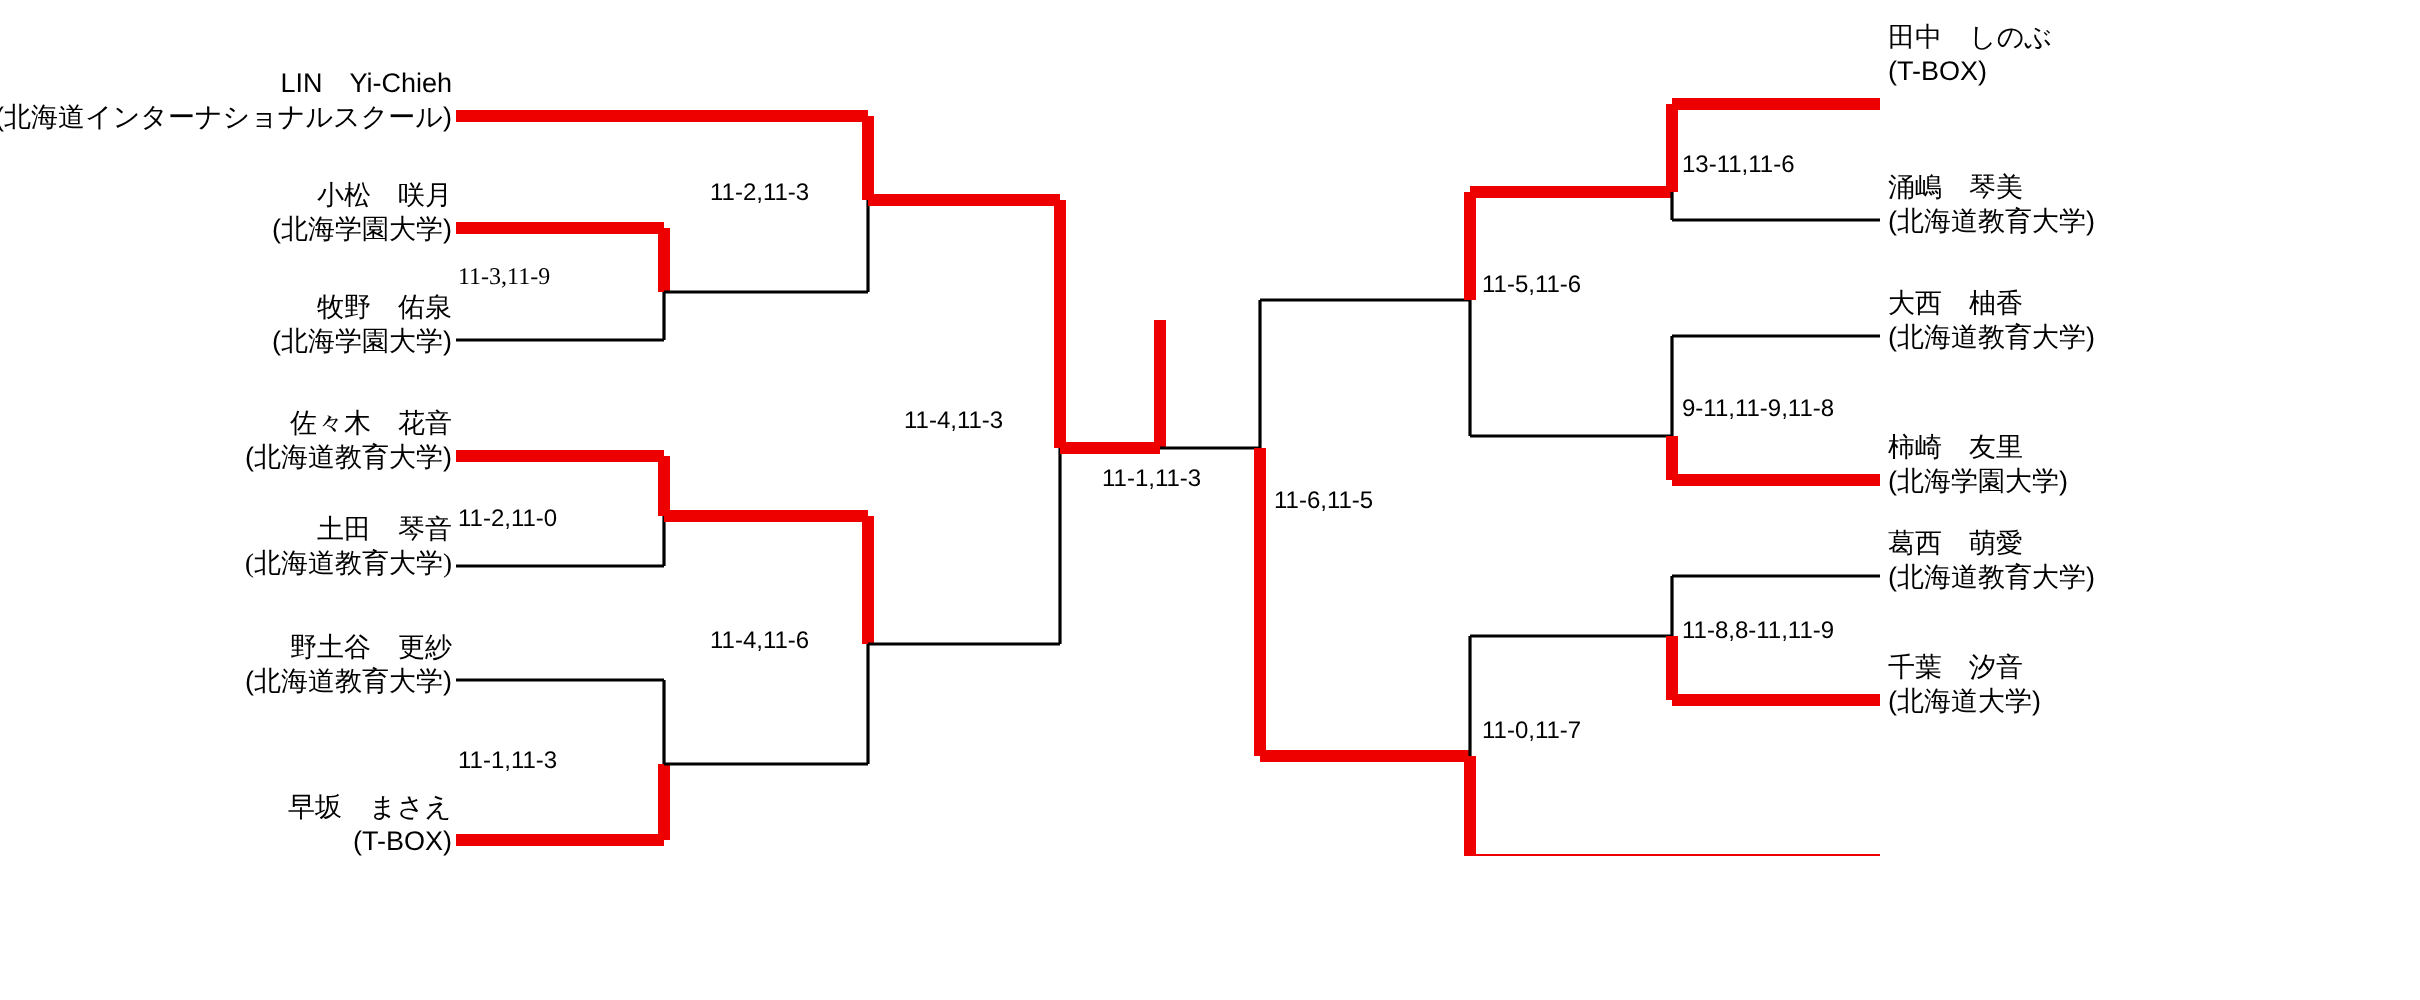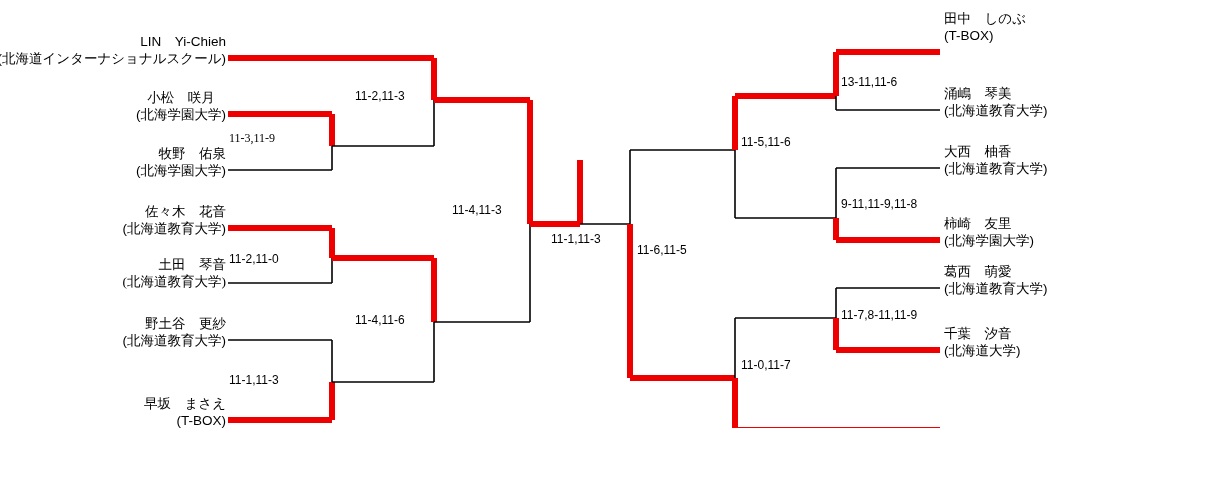--- a/index.html
+++ b/index.html
@@ -87,21 +87,21 @@
     <path d="M836,318 V350" stroke="#ee0000" stroke-width="6" fill="none"></path>
     <path d="M836,288 H940" stroke="#000000" stroke-width="1.6" fill="none"></path>
     <path d="M836,350 H940" stroke="#ee0000" stroke-width="6" fill="none"></path>
   </svg>
 
   <div class="lbl player left" style="right:984px;top:33px;">
     <span class="pname">LIN　Yi-Chieh</span>
     <span class="pteam">(北海道インターナショナルスクール)</span>
   </div>
 
-  <div class="lbl player left" style="right:984px;top:89px;text-align:center;">
+  <div class="lbl player left" style="right:984px;top:89px;">
     <span class="pname">小松　咲月</span>
     <span class="pteam">(北海学園大学)</span>
   </div>
 
   <div class="lbl player left" style="right:984px;top:145px;margin-left:27px;">
     <span class="pname">牧野　佑泉</span>
     <span class="pteam">(北海学園大学)</span>
   </div>
 
   <div class="lbl player left" style="right:984px;top:203px;">
@@ -172,15 +172,15 @@
   <div class="lbl score" style="left:637px;top:243px;">11-6,11-5</div>
 
   <div class="lbl score" style="left:741px;top:135px;">11-5,11-6</div>
 
   <div class="lbl score" style="left:841px;top:75px;">13-11,11-6</div>
 
   <div class="lbl score" style="left:841px;top:197px;">9-11,11-9,11-8</div>
 
   <div class="lbl score" style="left:741px;top:358px;">11-0,11-7</div>
 
-  <div class="lbl score" style="left:841px;top:308px;">11-7,8-11,11-9</div>
+  <div class="lbl score" style="left:841px;top:308px;">11-8,8-11,11-9</div>
 
 </div>
 
 </body></html>

